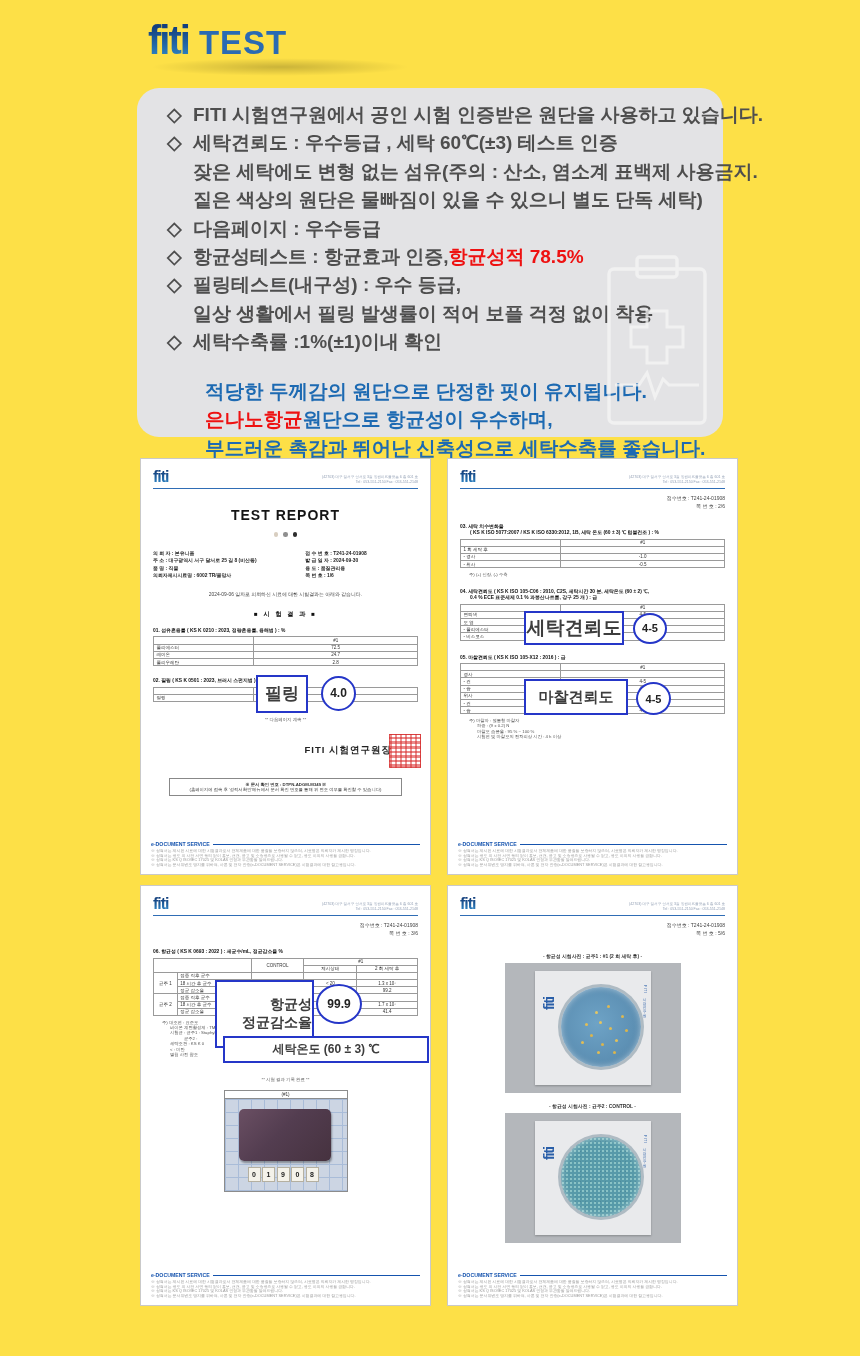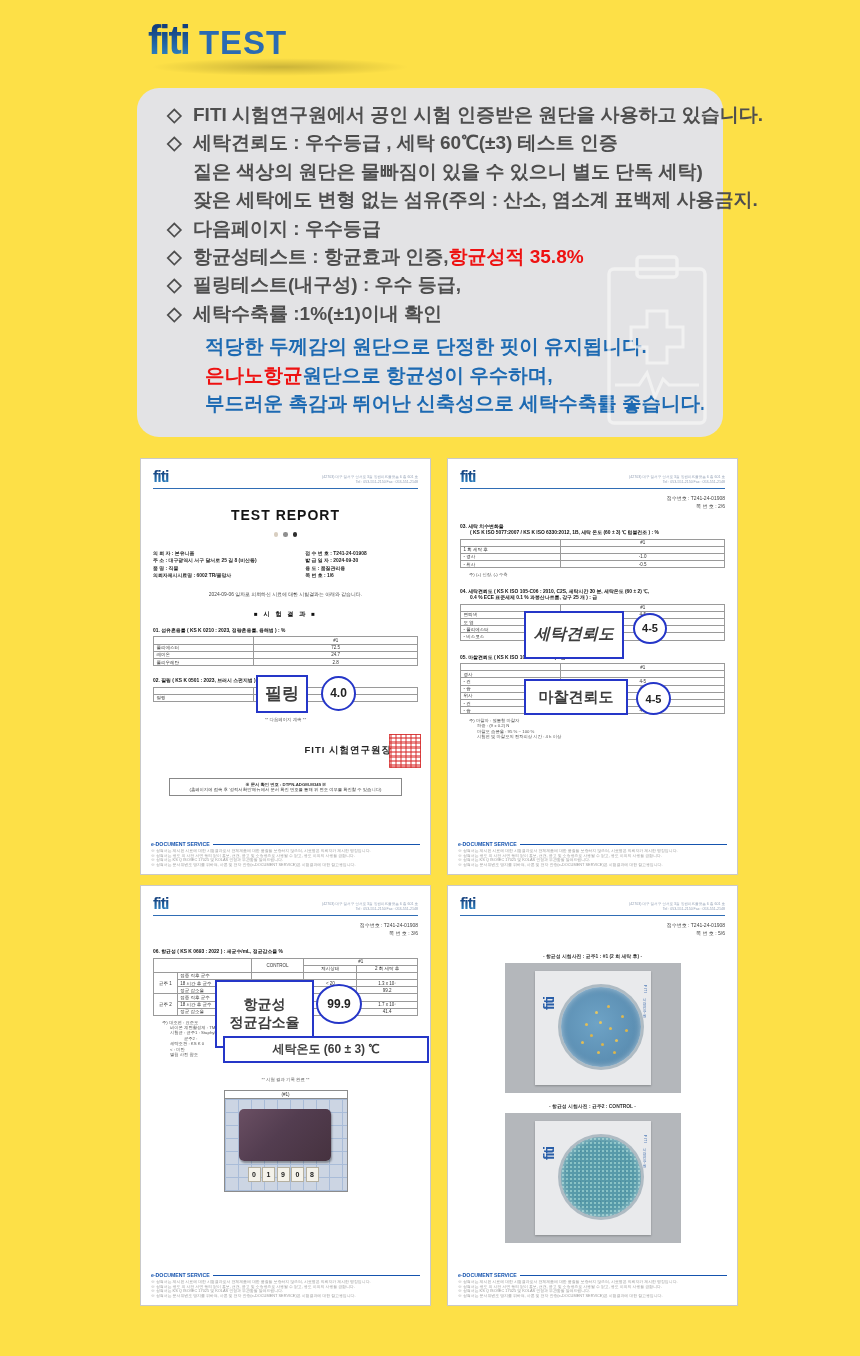--- a/index.html
+++ b/index.html
@@ -12,21 +12,21 @@
         -webkit-text-fill-color:transparent;}
   .toplogo .suffix{font-size:33px;font-weight:bold;color:#2a6ab2;letter-spacing:1px;}
   .logo-shadow{position:absolute;left:150px;top:58px;width:260px;height:18px;border-radius:50%;
         background:radial-gradient(ellipse at center,rgba(0,0,0,0.20) 0%,rgba(0,0,0,0.0) 70%);}
   
   .intro{position:absolute;left:137px;top:88px;width:586px;height:349px;background:#e3e3e5;
         border-radius:22px;box-sizing:border-box;padding:13px 14px 0 30px;}
   .iline{display:flex;font-size:19px;line-height:28.4px;color:#4e4e4e;font-weight:600;white-space:nowrap;}
   .iline .bullet{display:inline-block;width:26px;flex:0 0 26px;}
   .iline .red,.bline .red{color:#ee1111;}
-  .blue-para{margin-top:4px;padding-left:12px;}
+  .blue-para{margin-top:20px;padding-left:12px;}
   .bline{display:flex;font-size:19.5px;line-height:28.6px;color:#1d6ab2;font-weight:700;white-space:nowrap;padding-left:26px;}
   .watermark{position:absolute;right:14px;bottom:10px;width:104px;height:172px;opacity:0.75;}
   
   .doc{position:absolute;width:291px;background:#fff;border:1px solid #c9c9c9;box-sizing:border-box;
        padding:10px 12px 30px;color:#333;}
   .doc-header{display:flex;justify-content:space-between;align-items:flex-end;
        border-bottom:1.6px solid #2f6db5;padding-bottom:3px;}
   .doc-brand{font-size:16px;font-weight:bold;letter-spacing:-1px;color:#1d5fa6;
         background:linear-gradient(180deg,#14427f 20%,#2f86c6 90%);-webkit-background-clip:text;background-clip:text;
         -webkit-text-fill-color:transparent;line-height:16px;}
@@ -111,41 +111,42 @@
     <div class="iline">
       <span class="bullet">◇</span>
       <span>FITI 시험연구원에서 공인 시험 인증받은 원단을 사용하고 있습니다.</span>
     </div>
     <div class="iline">
       <span class="bullet">◇</span>
       <span>세탁견뢰도 : 우수등급 , 세탁 60℃(±3) 테스트 인증</span>
     </div>
     <div class="iline">
       <span class="bullet"></span>
+      <span>잦은 세탁에도 변형 없는 섬유(주의 : 산소, 염소계 표백제 사용금지.</span>
+    </div>
+    <div class="iline">
+      <span class="bullet"></span>
       <span>짙은 색상의 원단은 물빠짐이 있을 수 있으니 별도 단독 세탁)</span>
-    </div>
-    <div class="iline">
-      <span class="bullet"></span>
-      <span>잦은 세탁에도 변형 없는 섬유(주의 : 산소, 염소계 표백제 사용금지.</span>
     </div>
     <div class="iline">
       <span class="bullet">◇</span>
       <span>다음페이지 : 우수등급</span>
     </div>
     <div class="iline">
       <span class="bullet">◇</span>
       <span>항균성테스트 : 항균효과 인증, </span>
-      <span class="red">항균성적 35.8%</span>
+      <span class="red">항균성적 78.5%</span>
     </div>
     <div class="iline">
       <span class="bullet">◇</span>
       <span>필링테스트(내구성) : 우수 등급,</span>
     </div>
     <div class="iline">
       <span class="bullet"></span>
+      <span>일상 생활에서 필링 발생률이 적어 보플 걱정 없이 착용</span>
     </div>
     <div class="iline">
       <span class="bullet">◇</span>
       <span>세탁수축률  :1%(±1)이내 확인</span>
     </div>
     <div class="blue-para">
       <div class="bline">
         <span>적당한 두께감의 원단으로 단정한 핏이 유지됩니다.</span>
       </div>
       <div class="bline">
@@ -310,21 +311,21 @@
         <tr>
               <td class="lab">- 폴리에스터</td>
               <td class="val">4-5</td>
             </tr>
         <tr>
               <td class="lab">- 비스코스</td>
               <td class="val">4-5</td>
             </tr>
       </tbody>
         </table>
-      <div class="ann-box" style="left:64px;top:7px;width:100px;height:48px;font-size:16px;font-style:italic;">세탁견뢰도</div>
+      <div class="ann-box" style="left:64px;top:7px;width:100px;height:34px;font-size:19px;">세탁견뢰도</div>
       <div class="ann-circle" style="left:173px;top:9px;width:34px;height:31px;font-size:11px;">4-5</div>
     </div>
     <div class="sec" style="margin-top:14px;">05. 마찰견뢰도 ( KS K ISO 105-X12 : 2016 ) : 급</div>
     <div class="rel">
       <table class="t">
         <tbody>
             <tr>
               <td class="lab"></td>
               <td class="hdr">#1</td>
             </tr>
@@ -435,21 +436,21 @@
           <td class="val">1.7 x 10⁷</td>
         </tr>
         <tr>
           <td>정균 감소율</td>
           <td class="val"></td>
           <td class="val">99.9</td>
           <td class="val">41.4</td>
         </tr>
       </tbody>
         </table>
-      <div class="ann-box" style="left:62px;top:22px;width:99px;height:68px;font-size:14px;align-items:center;padding-left:0;">
+      <div class="ann-box" style="left:62px;top:22px;width:99px;height:68px;font-size:14px;align-items:flex-end;padding-left:0;">
         <span>항균성</span>
         <span>정균감소율</span>
       </div>
       <div class="ann-circle" style="left:163px;top:26px;width:46px;height:40px;font-size:12px;">99.9</div>
     </div>
     <div class="rel">
       <div class="note">
         <div>주) 대조편 : 표준포</div>
         <div style="padding-left:8px;">비이온 계면활성제 : TM614 RO, 접종 균액에 0.05 % 첨가</div>
         <div style="padding-left:8px;">시험균 : 균주1 : Staphylococcus aureus (황색포도상구균) ATCC 6538</div>

